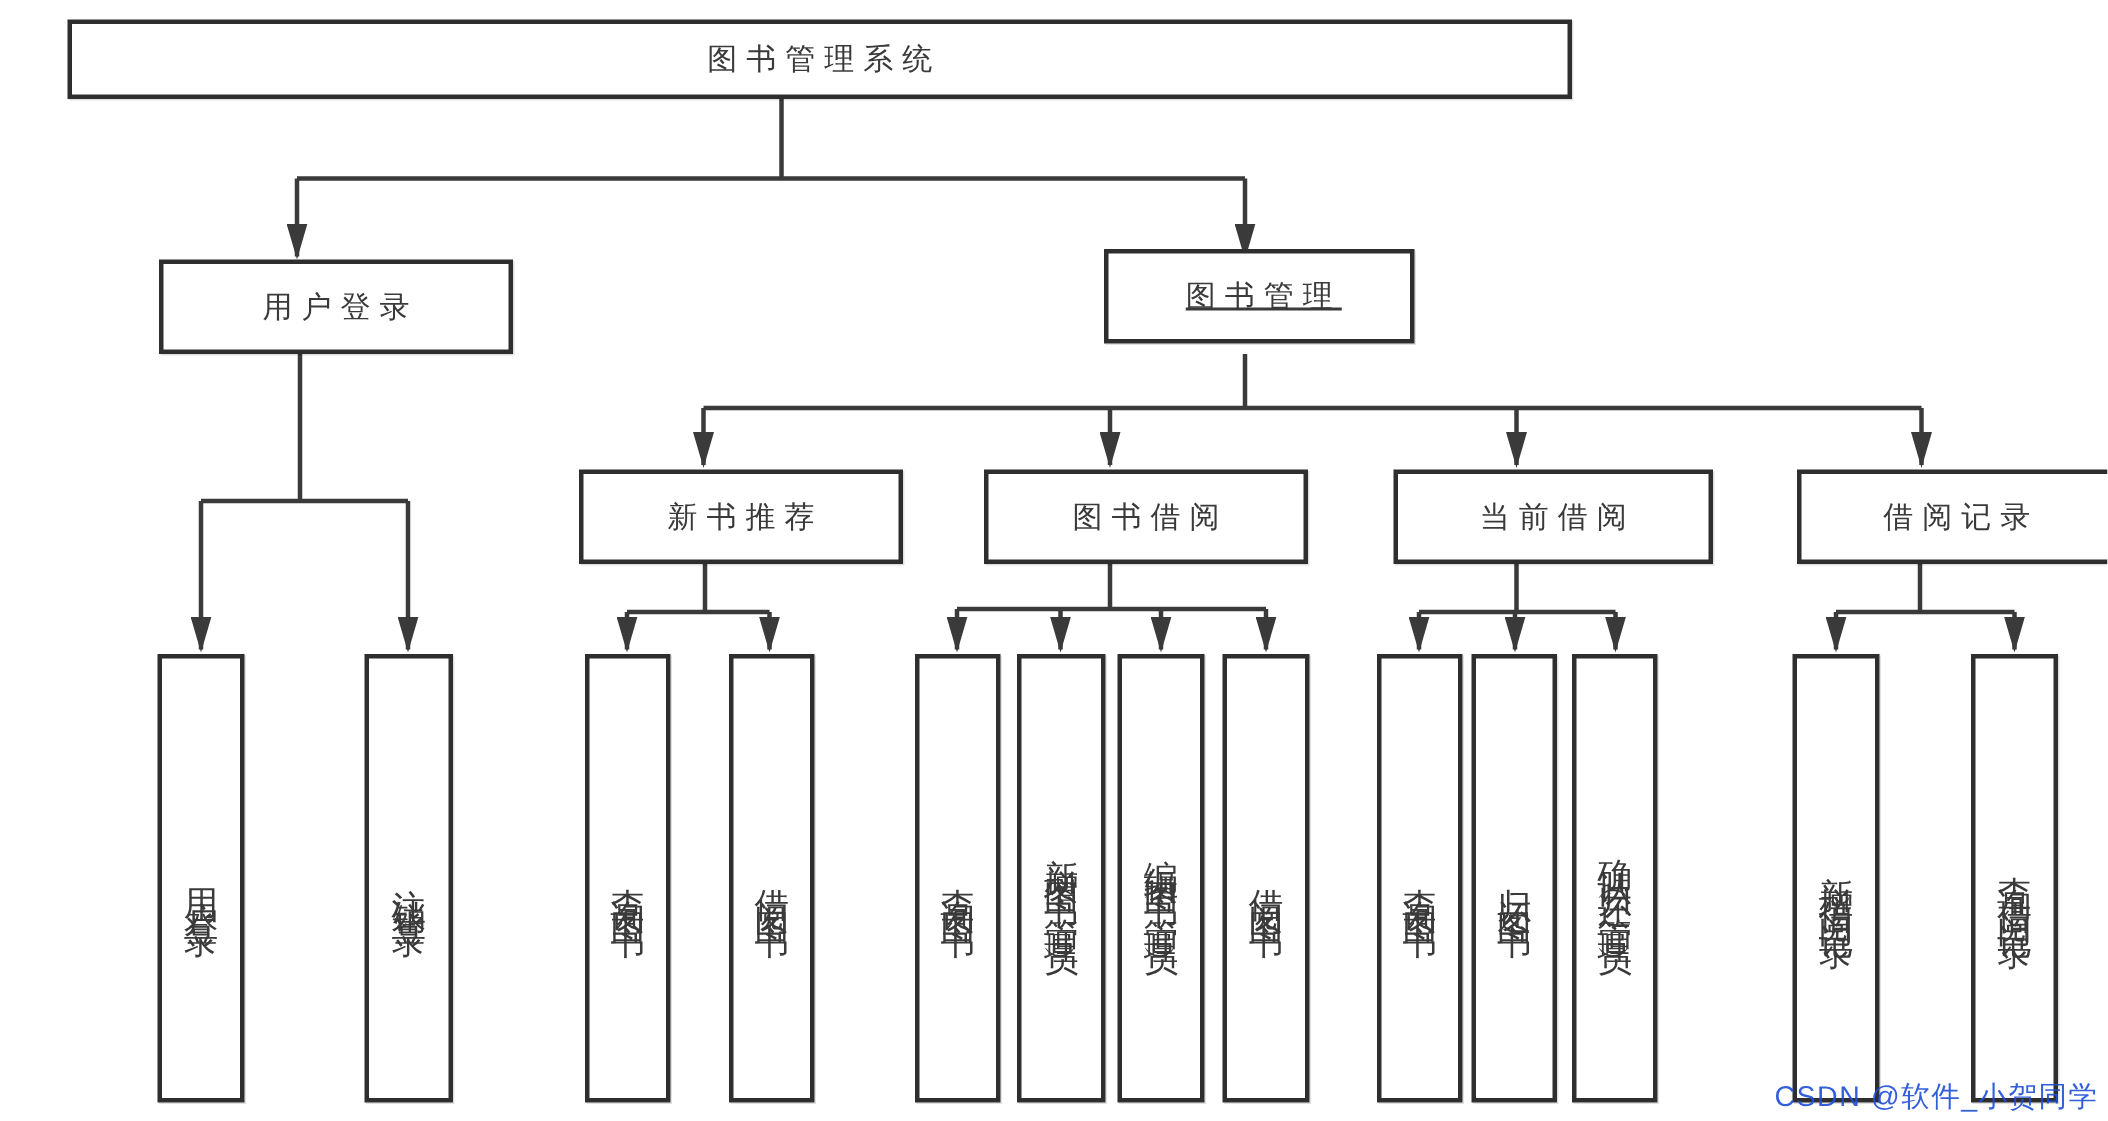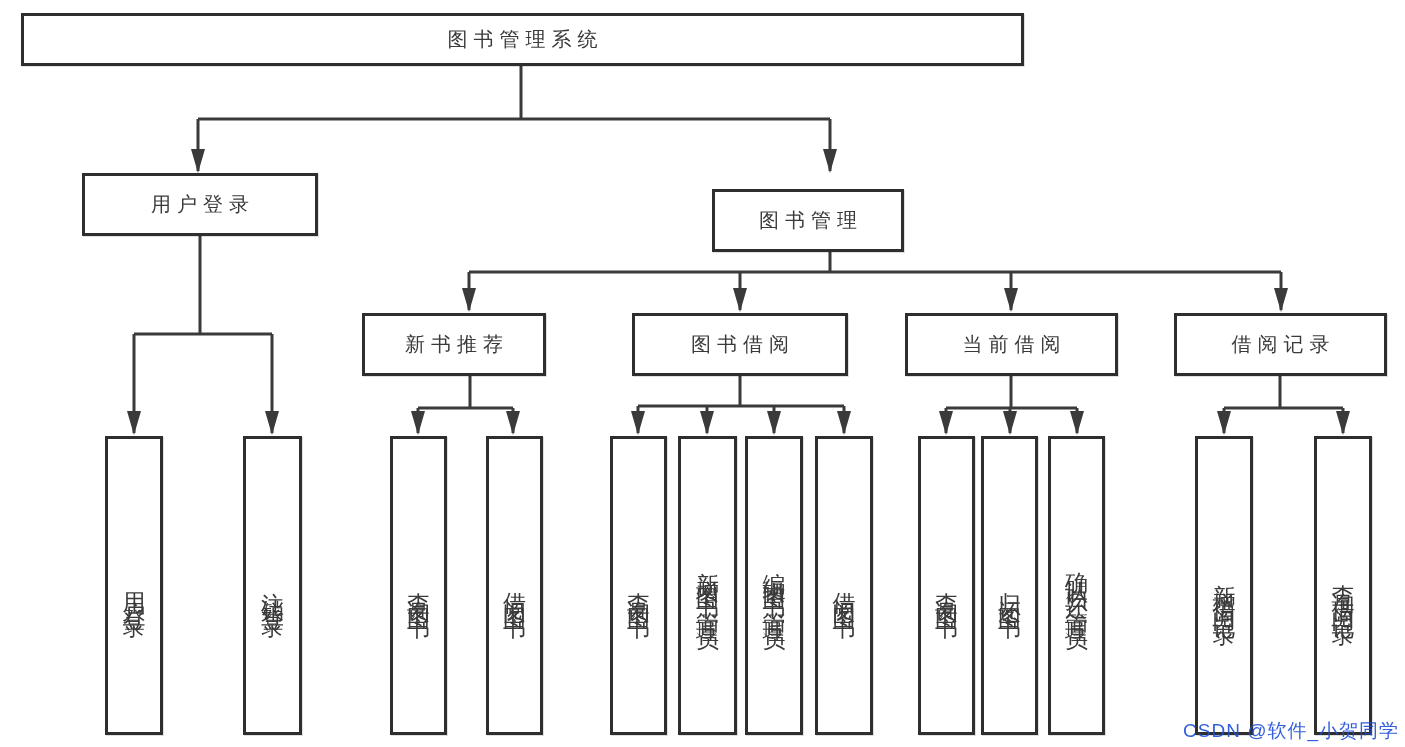--- a/index.html
+++ b/index.html
@@ -25,20 +25,21 @@
     align-items: center;
     justify-content: center;
     color: #3a3a3a;
     box-shadow: 1px 1px 0 rgba(0,0,0,0.12);
   }
   .h-node {
     font-size: 20px;
     letter-spacing: 6px;
     padding-left: 6px; 
     white-space: nowrap;
+    margin-left: 24px;
   }
   .v-node .v-text {
     writing-mode: vertical-rl;
     text-orientation: mixed;
     font-size: 23px;
     letter-spacing: 8px;
     padding-top: 8px; 
     line-height: 1;
     white-space: nowrap;
   }
@@ -93,23 +94,23 @@
       <line x1="1010" y1="408" x2="1010" y2="433" marker-end="url(#ah)"></line>
       <line x1="1077" y1="408" x2="1077" y2="433" marker-end="url(#ah)"></line>
       <line x1="1224" y1="408" x2="1224" y2="433" marker-end="url(#ah)"></line>
       <line x1="1343" y1="408" x2="1343" y2="433" marker-end="url(#ah)"></line>
     </g>
   </svg>
 
   <div class="node h-node" style="left:21px; top:13px; width:1003px; height:53px;">图书管理系统</div>
 
   <div class="node h-node" style="left:82px; top:173px; width:236px; height:63px;">用户登录</div>
-  <div class="node h-node" style="left:712px; top:189px; width:192px; height:63px;">图书管理</div>
+  <div class="node h-node" style="left:712px; top:166px; width:207px; height:63px;text-decoration:underline;">图书管理</div>
 
-  <div class="node h-node" style="left:362px; top:313px; width:184px; height:63px;">新书推荐</div>
+  <div class="node h-node" style="left:362px; top:313px; width:216px; height:63px;">新书推荐</div>
   <div class="node h-node" style="left:905px; top:313px; width:213px; height:63px;">当前借阅</div>
   <div class="node h-node" style="left:632px; top:313px; width:216px; height:63px;">图书借阅</div>
   <div class="node h-node" style="left:1174px; top:313px; width:213px; height:63px;">借阅记录</div>
 
   <div class="node v-node" style="left:105px; top:436px; width:58px; height:299px;">
     <span class="v-text">用户登录</span>
     </div>
   <div class="node v-node" style="left:243px; top:436px; width:59px; height:299px;">
     <span class="v-text">注销登录</span>
     </div>

